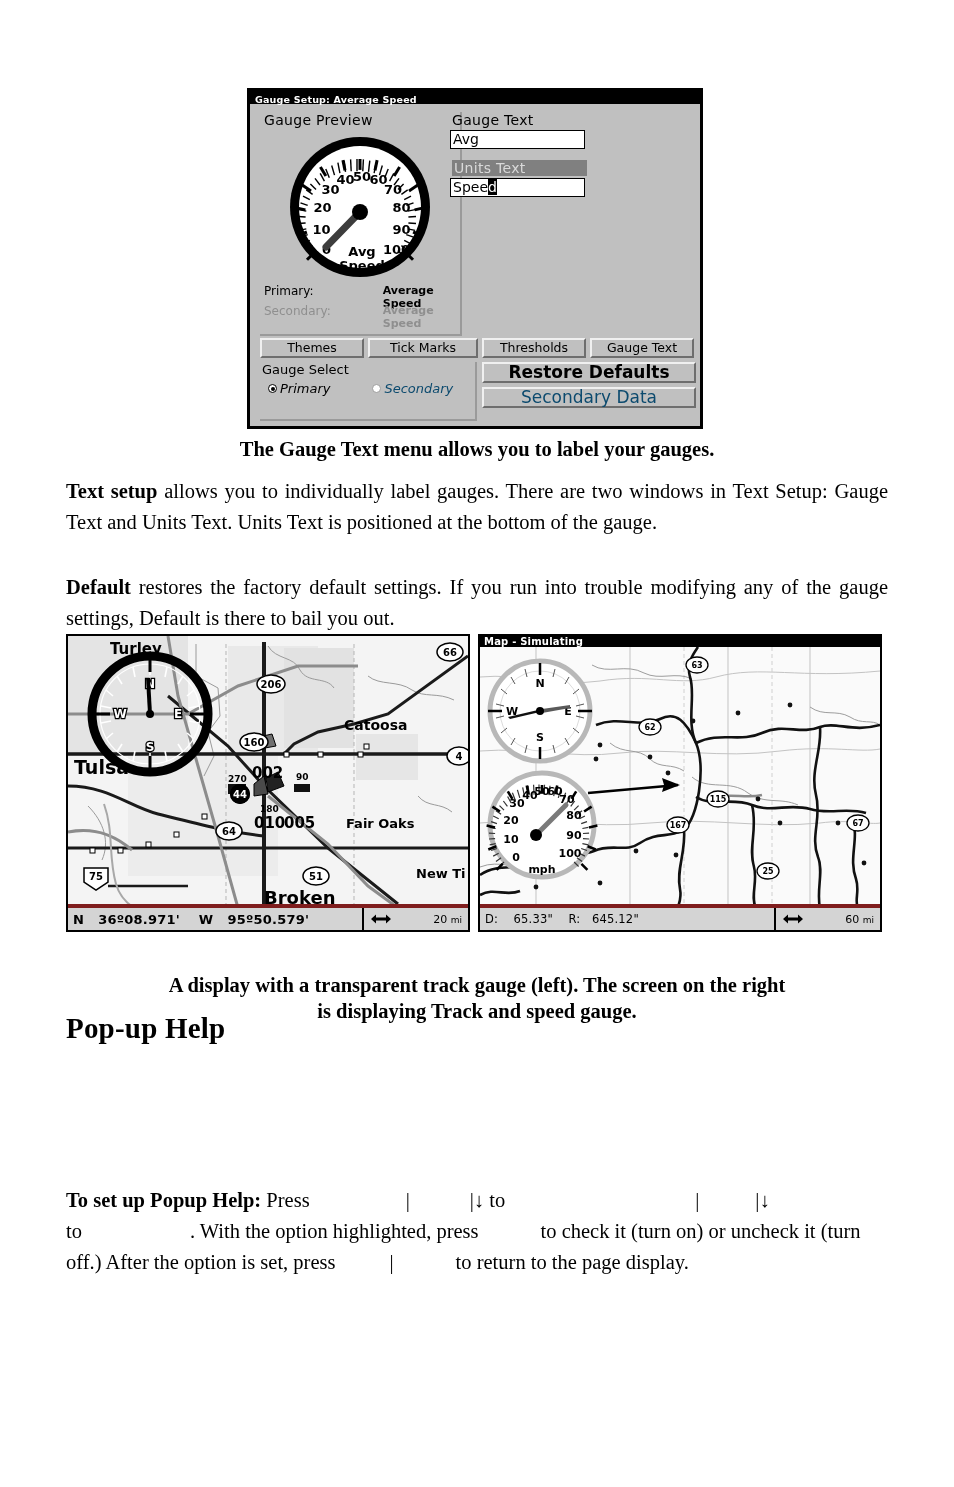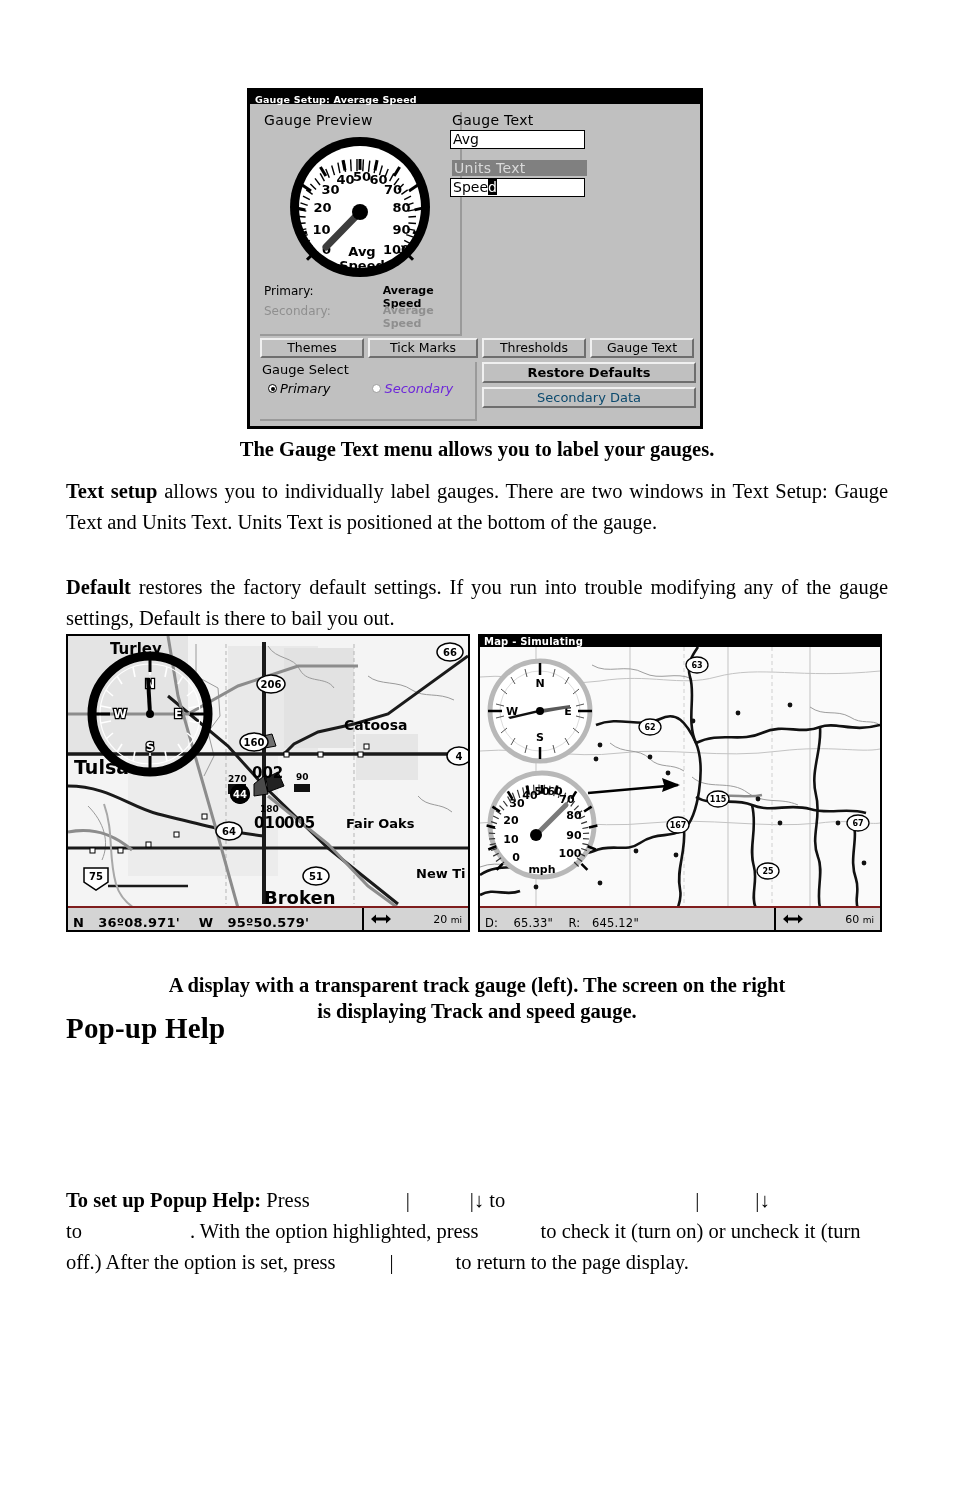--- a/index.html
+++ b/index.html
@@ -175,35 +175,35 @@
   .rdot {
     width: 9px; height: 9px; border-radius: 50%;
     border: 1px solid #000; background: #fff;
     margin-right: 3px; position: relative;
     box-sizing: border-box;
   }
   .rdot.on::after {
     content:""; position:absolute; left:1.5px; top:1.5px;
     width:4px; height:4px; border-radius:50%; background:#000;
   }
-  .radio.dim { color: #6d28d9; }
+  .radio.dim { color: #0c4a6e; }
   .radio.dim .rdot { border-color: #9c9c9c; }
 
   
   .right-btns {
     position: absolute;
     left: 232px; top: 254px;
     width: 214px;
   }
   .btn-wide {
     width: 214px; height: 21px;
     background: #c0c0c0;
     border: 2px solid;
     border-color: #f0f0f0 #6e6e6e #6e6e6e #f0f0f0;
-    font-size: 13px; font-weight: bold;
+    font-size: 17px; font-weight: bold;
     text-align: center; line-height: 17px;
     box-sizing: border-box;
     font-family: "DejaVu Sans", "Liberation Sans", sans-serif;
   }
   .btn-wide + .btn-wide { margin-top: 4px; }
   .btn-wide.dim { color: #0c4a6e; font-weight: normal; }
 
   
   .caption {
     position: absolute;
@@ -266,23 +266,23 @@
     letter-spacing: .2px;
   }
   .map-area { position: absolute; left:0; right:0; top:0; bottom: 22px; }
   .map-area.withtitle { top: 11px; }
 
   .statusbar {
     position: absolute;
     left: 0; right: 0; bottom: 0;
     height: 22px;
     background: #d4d4d4;
-    border-top: 2px solid #7f1d1d;
+    border-top: 4px solid #7f1d1d;
     display: flex;
-    align-items: flex-end;
+    align-items: center;
     font-family: "DejaVu Sans", "Liberation Sans", sans-serif;
   }
   .sb-main {
     flex: 1;
     font-size: 13px;
     font-weight: bold;
     padding-left: 5px;
     white-space: nowrap;
     letter-spacing: .2px;
   }

